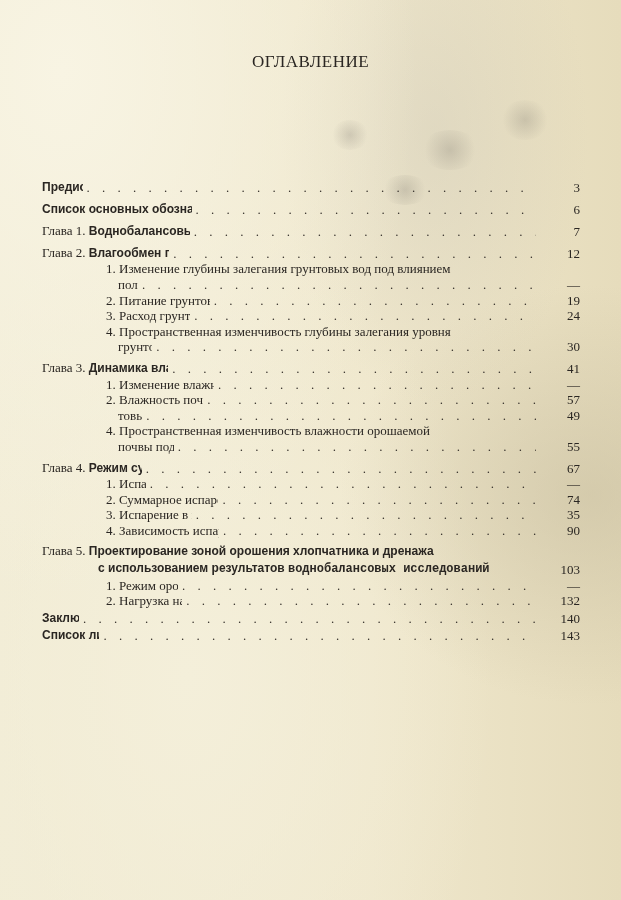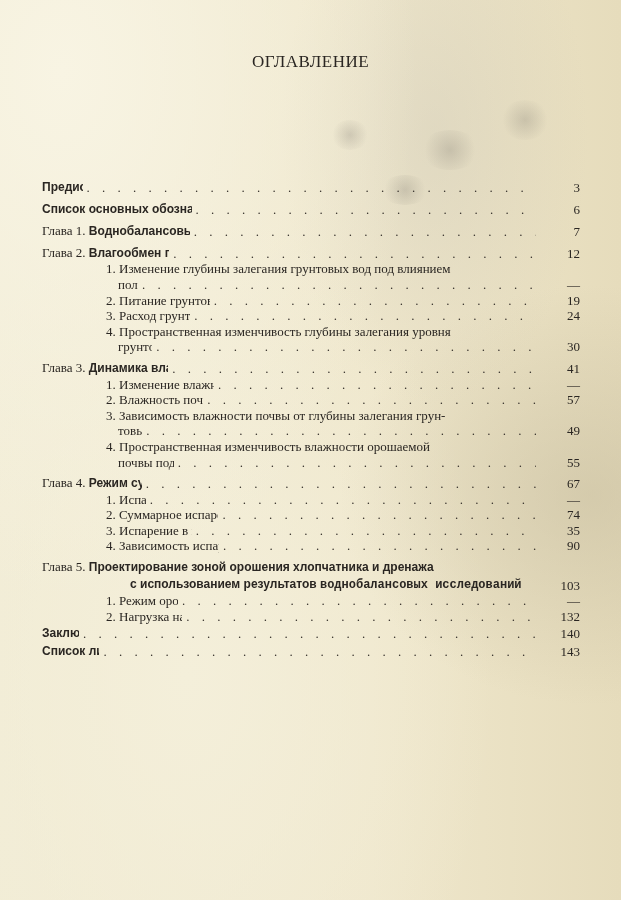--- a/index.html
+++ b/index.html
@@ -122,25 +122,20 @@
   <div class="row sub">
     <span class="text">1. Изменение влажности почвы под влиянием поливов</span>
     <span class="dots"></span>
     <span class="page">—</span>
   </div>
   <div class="row sub">
     <span class="text">2. Влажность почвы в межполивные интервалы</span>
     <span class="dots"></span>
     <span class="page">57</span>
   </div>
-  <div class="row sub nodots">
-    <span class="text">3. Зависимость влажности почвы от глубины залегания грун-</span>
-    <span class="dots"></span>
-    <span class="page"></span>
-  </div>
   <div class="row cont">
     <span class="text">товых вод</span>
     <span class="dots"></span>
     <span class="page">49</span>
   </div>
   <div class="row sub nodots">
     <span class="text">4. Пространственная изменчивость влажности орошаемой</span>
     <span class="dots"></span>
     <span class="page"></span>
   </div>
@@ -175,21 +170,21 @@
     <span class="dots"></span>
     <span class="page">90</span>
   </div>
 
   <div class="row chap nodots">
     <span class="text"><span class="label">Глава 5.</span> <span class="bold">Проектирование зоной орошения хлопчатника и дренажа</span></span>
     <span class="dots"></span>
     <span class="page"></span>
   </div>
   <div class="row cont nodots" style="padding-left:56px;">
-    <span class="text"><span class="bold" style="font-weight:bold;font-family:'Liberation Sans','DejaVu Sans',sans-serif;font-size:12px;margin-left:32px;">с использованием результатов</span> <span class="bold" style="font-weight:bold;font-family:Liberation Mono, monospace;font-size:12px;">воднобалансовых исследований</span></span>
+    <span class="text"><span class="bold" style="font-weight:bold;font-family:'Liberation Sans','DejaVu Sans',sans-serif;font-size:12px;">с использованием результатов</span> <span class="bold" style="font-weight:bold;font-family:Liberation Mono, monospace;font-size:12px;">воднобалансовых исследований</span></span>
     <span class="dots"></span>
     <span class="page">103</span>
   </div>
   <div class="row sub">
     <span class="text">1. Режим орошения хлопчатника</span>
     <span class="dots"></span>
     <span class="page">—</span>
   </div>
   <div class="row sub">
     <span class="text">2. Нагрузка на дренажную систему</span>

